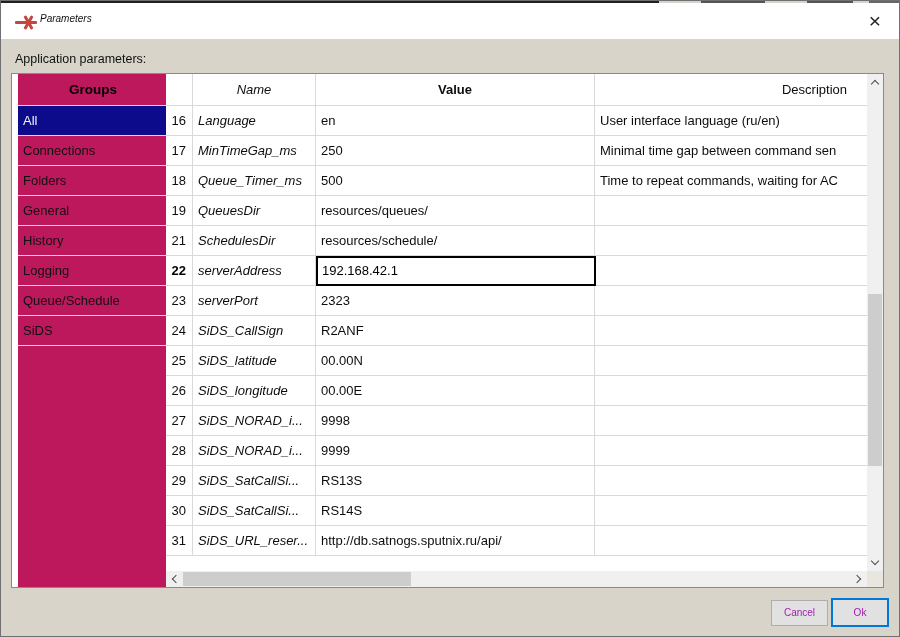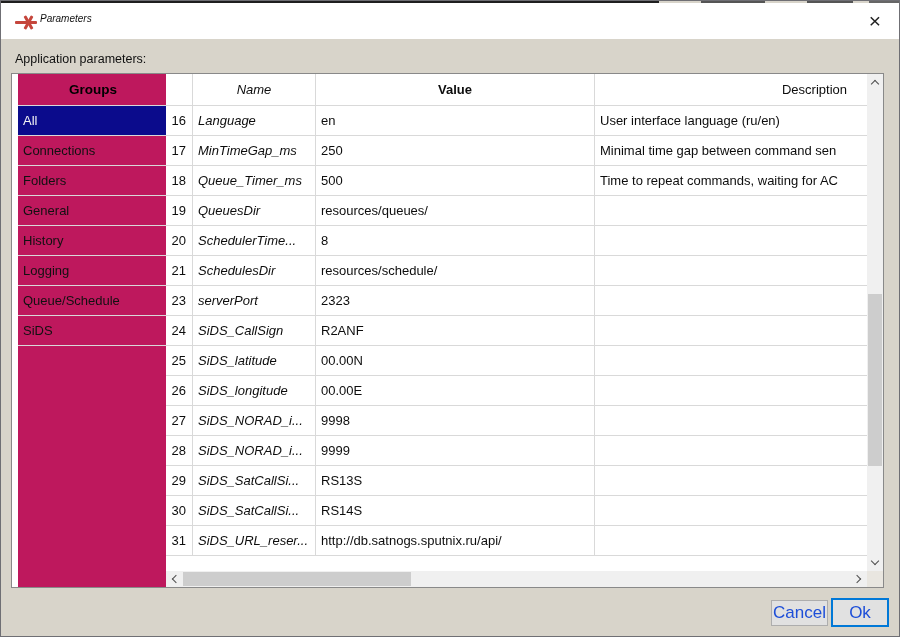--- a/index.html
+++ b/index.html
@@ -88,21 +88,21 @@
   .v-down { bottom:0; left:0; }
   .h-left { left:0; top:0; }
   .h-right{ right:0; top:0; }
   .vthumb { position:absolute; left:1px; top:220px; width:14px; height:172px;
             background:#cdcdcd; }
   .hthumb { position:absolute; left:17px; top:1px; width:228px; height:14px;
             background:#cdcdcd; }
 
   
   .btn { position:absolute; background:#e1e1e1; border:1px solid #adadad;
-         font-size:17px; color:#1d4ed8; text-align:center; cursor:pointer;
+         font-size:10px; color:#a21caf; text-align:center; cursor:pointer;
          font-family:inherit; }
   .btn-cancel { left:770px; top:599px; width:57px; height:26px; line-height:24px; }
   .btn-ok { left:830px; top:597px; width:58px; height:29px; line-height:25px;
             border:2px solid #0078d7; }
 </style>
 </head>
 <body>
 
 <div class="dialog">
 
@@ -165,31 +165,31 @@
             <div class="cell c-val">500</div>
             <div class="cell c-desc">Time to repeat commands, waiting for AC</div>
           </div>
           <div class="trow">
             <div class="cell c-num">19</div>
             <div class="cell c-name">QueuesDir</div>
             <div class="cell c-val">resources/queues/</div>
             <div class="cell c-desc"></div>
           </div>
           <div class="trow">
-            <div class="cell c-num">20</div>
-            <div class="cell c-name">SchedulerTime...</div>
-            <div class="cell c-val">8</div>
-            <div class="cell c-desc"></div>
-          </div>
-          <div class="trow">
             <div class="cell c-num">21</div>
             <div class="cell c-name">SchedulesDir</div>
             <div class="cell c-val">resources/schedule/</div>
             <div class="cell c-desc"></div>
           </div>
+          <div class="trow current">
+            <div class="cell c-num">22</div>
+            <div class="cell c-name">serverAddress</div>
+            <div class="edit-box">192.168.42.1</div>
+            <div class="cell c-desc"></div>
+          </div>
           <div class="trow">
             <div class="cell c-num">23</div>
             <div class="cell c-name">serverPort</div>
             <div class="cell c-val">2323</div>
             <div class="cell c-desc"></div>
           </div>
           <div class="trow">
             <div class="cell c-num">24</div>
             <div class="cell c-name">SiDS_CallSign</div>
             <div class="cell c-val">R2ANF</div>

